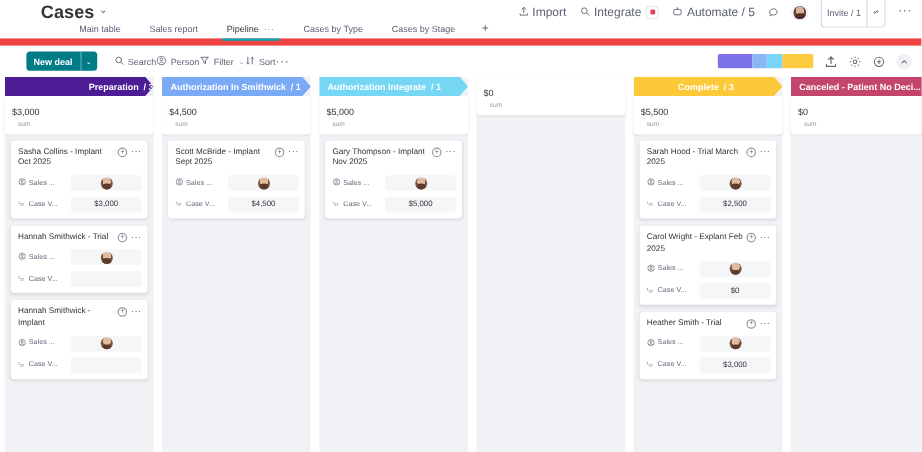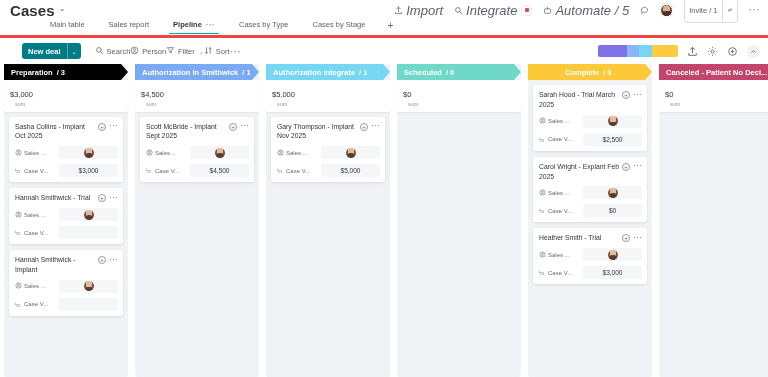--- a/index.html
+++ b/index.html
@@ -22,22 +22,22 @@
     font-size: 15px; font-weight: 700; letter-spacing: .1px;
     color: #323338; line-height: 1;
   }
   .title-caret {
     font-size: 8px; color: #676879; margin-left: 4px; transform: translateY(1px);
   }
   .topbar-right {
     margin-left: auto; display: flex; align-items: center; gap: 11px;
   }
   .tb-item {
-    display: flex; align-items: center; gap: 3px;
-    font-size: 13px; color: #5b5f72; white-space: nowrap; font-style: italic;
+    display: flex; gap: 3px;
+    font-size: 10px; color: #5b5f72; white-space: nowrap;
   }
   .tb-ico { display: inline-flex; width: 9px; height: 9px; }
   .tb-ico svg { width: 9px; height: 9px; }
   .integrate-badge {
     width: 11px; height: 11px; border-radius: 3px;
     border: 1px solid #e6e9ef; background: #fff;
     display: inline-flex; align-items: center; justify-content: center;
     margin-left: 1px;
   }
   .integrate-badge i {
@@ -61,30 +61,30 @@
     font-size: 7.5px; color: #5b5f72; padding: 0 4px; white-space: nowrap;
   }
   .invite-link {
     border-left: 1px solid #d8dbe8; padding: 0 3px; height: 100%;
     display: flex; align-items: center; color: #676879;
   }
   .dots-btn { font-size: 10px; color: #676879; letter-spacing: .5px; line-height: 1; }
 
   
   .tabrow {
-    height: 18px; display: flex; align-items: flex-start;
-    padding-left: 38px; border-bottom: 3px solid #ef4444;
+    height: 18px; display: flex; align-items: center;
+    padding-left: 54px; border-bottom: 6px solid #ef4444;
     gap: 0;
   }
   .tab {
     font-size: 7.5px; color: #5b5f72;
     padding: 0 12px 4px 12px; position: relative; white-space: nowrap;
     display: flex; align-items: center; gap: 4px;
   }
-  .tab.active { color: #323338; font-weight: bold; }
+  .tab.active { color: #323338; }
   .tab.active::after {
     content: ""; position: absolute; left: 8px; right: 8px; bottom: -1px;
     height: 1.5px; background: #00a9b5; border-radius: 1px;
   }
   .tab .tdots { font-size: 8px; color: #9699a6; letter-spacing: .4px; }
   .tab-add { font-size: 10px; color: #676879; padding: 0 10px 4px; }
 
   
   .actionbar {
     height: 26px; display: flex; align-items: center;
@@ -189,21 +189,21 @@
   }
   .avatar-cell::after {
     content:""; position:absolute; left:50%; top:56%; transform:translateX(-50%);
     width:7px; height:6px; border-radius:45% 45% 0 0; background:#5a3b2c;
   }
 </style>
 </head>
 <body>
 
 <div class="topbar">
-  <div style="display:flex;align-items:flex-start;">
+  <div style="display:flex;align-items:flex-start;margin-left:24px;">
     <span class="board-title">Cases</span>
     <span class="title-caret">⌄</span>
   </div>
 
   <div class="topbar-right">
 
     <div class="tb-item">
       <span class="tb-ico">
         <svg viewBox="0 0 16 16" fill="none" stroke="#676879" stroke-width="1.4" stroke-linecap="round">
           <path d="M8 10V2M5 5l3-3 3 3M2.5 11.5v2h11v-2"></path>
@@ -359,21 +359,21 @@
         <path d="M4 10l4-4 4 4"></path>
       </svg>
     </span>
   </div>
 </div>
 
 <div class="board" id="board">
     <div class="column">
       <div class="col-bg"></div>
       <div class="col-inner">
-        <div class="col-head" style="background: #000000;">
+        <div class="col-head" style="background: #4c1d95; justify-content: flex-end;">
           <span>Preparation</span>
           <span class="cnt">/ 3</span>
         </div>
         <div class="col-sum"><span class="sum-val">$3,000</span><div class="sum-lbl">sum</div></div>
         <div class="cards">
           <div class="card">
             <div class="card-top">
               <div class="card-title">Sasha Collins - Implant Oct 2025</div>
               <div class="card-acts">
                 <span class="ic-plus">+</span>
@@ -540,35 +540,32 @@
               </div>
               <div class="field-value">$5,000</div>
             </div>
           </div>
         </div>
       </div>
     </div>
     <div class="column">
       <div class="col-bg"></div>
       <div class="col-inner">
-        <div class="col-head" style="background: rgb(111, 216, 200);">
-          <span>Scheduled</span>
-          <span class="cnt">/ 0</span>
-        </div>
         <div class="col-sum"><span class="sum-val">$0</span><div class="sum-lbl">sum</div></div>
         <div class="cards"></div>
       </div>
     </div>
     <div class="column">
       <div class="col-bg"></div>
       <div class="col-inner">
         <div class="col-head" style="background: rgb(252, 201, 56); padding-left: 37px;">
           <span>Complete</span>
           <span class="cnt">/ 3</span>
         </div>
+        <div class="col-sum"><span class="sum-val">$5,500</span><div class="sum-lbl">sum</div></div>
         <div class="cards">
           <div class="card">
             <div class="card-top">
               <div class="card-title">Sarah Hood - Trial March 2025</div>
               <div class="card-acts">
                 <span class="ic-plus">+</span>
                 <span class="ic-dots">···</span>
               </div>
             </div>
             <div class="field-row">

